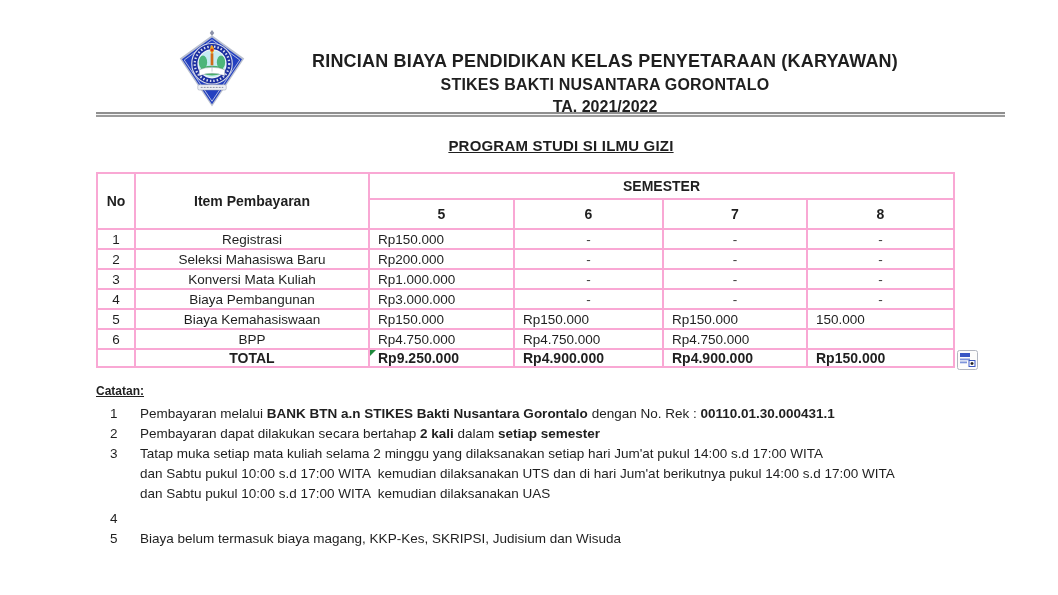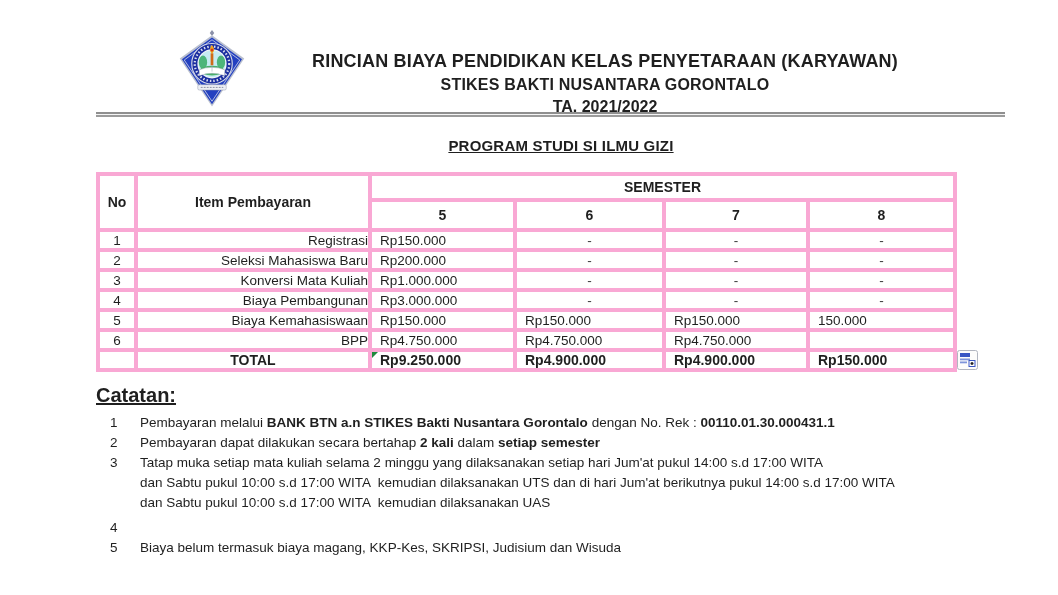--- a/index.html
+++ b/index.html
@@ -18,44 +18,44 @@
     border-top:2px solid #8f8f8f;border-bottom:2px solid #9b9b9b;background:#f4f4f4;
     box-sizing:border-box;
   }
   .program-title{
     position:absolute;left:96px;top:137px;width:930px;text-align:center;
     font-size:15px;font-weight:bold;text-decoration:underline;letter-spacing:.2px;
   }
   
   .fee-table-wrap{position:absolute;left:96px;top:172px;}
   table.fee{border-collapse:collapse;table-layout:fixed;width:857px;border:2px solid #262626;}
-  table.fee td, table.fee th{border:4px solid #f9a8d4;overflow:hidden;padding:0;vertical-align:middle;}
+  table.fee td, table.fee th{border:2px solid #f9a8d4;overflow:hidden;padding:0;vertical-align:middle;}
   table.fee thead th{font-weight:bold;font-size:14px;}
   tr.hrow1{height:26px;}
   tr.hrow2{height:30px;}
   tr.hrow2 th{border-bottom:1.5px solid #262626;}
   tr.drow{height:20px;}
   tr.trow{height:14px;}
   td.c-no{text-align:center;font-size:13.5px;}
-  td.c-item{text-align:right;font-size:13.5px;padding-left:6px;}
+  td.c-item{text-align:center;font-size:13.5px;padding-left:6px;}
   .mw{display:flex;align-items:center;padding:0 8px;font-size:13.5px;}
   td.c-dash{text-align:center;font-size:13.5px;color:#3a3a3a;}
   tbody.totalbody td{font-weight:bold;}
   tbody.totalbody .mw{font-size:14px;}
   td.c-total-label{text-align:center;font-weight:bold;font-size:14px;}
   td.rel{position:relative;}
   .comment-marker{
     position:absolute;left:0;top:0;width:0;height:0;
     border-top:6px solid #1e8a3c;border-right:6px solid transparent;
   }
   
   .paste-icon{position:absolute;left:957px;top:350px;width:21px;height:20px;cursor:pointer;}
   
   .notes{position:absolute;left:96px;top:384px;width:912px;}
-  .notes-heading{font-size:20px;font-weight:bold;text-decoration:underline;margin-bottom:6px;}
+  .notes-heading{font-size:12px;font-weight:bold;text-decoration:underline;margin-bottom:6px;}
   .note-item{display:flex;align-items:flex-start;}
   .note-item.gap{margin-top:5px;}
   .note-num{width:22px;margin-left:14px;flex:none;font-size:13.5px;line-height:20px;text-align:left;}
   .note-text{margin-left:8px;font-size:13.5px;line-height:20px;}
   .note-line{white-space:pre-wrap;}
   .note-text b{font-weight:bold;}
 </style>
 </head>
 <body>
 

